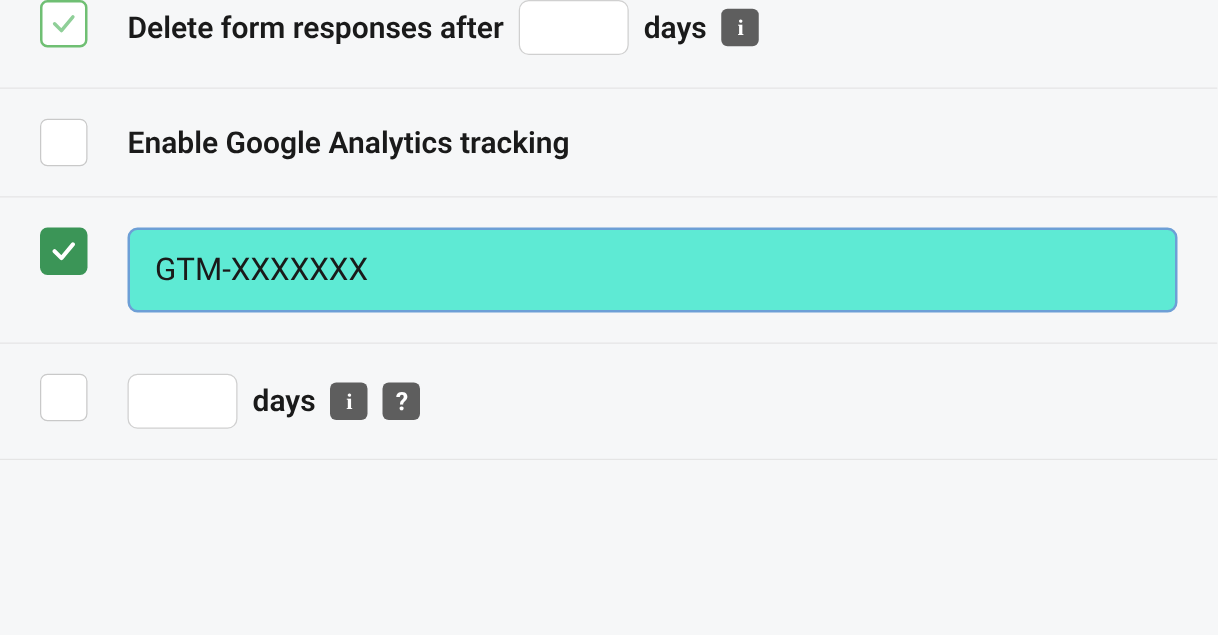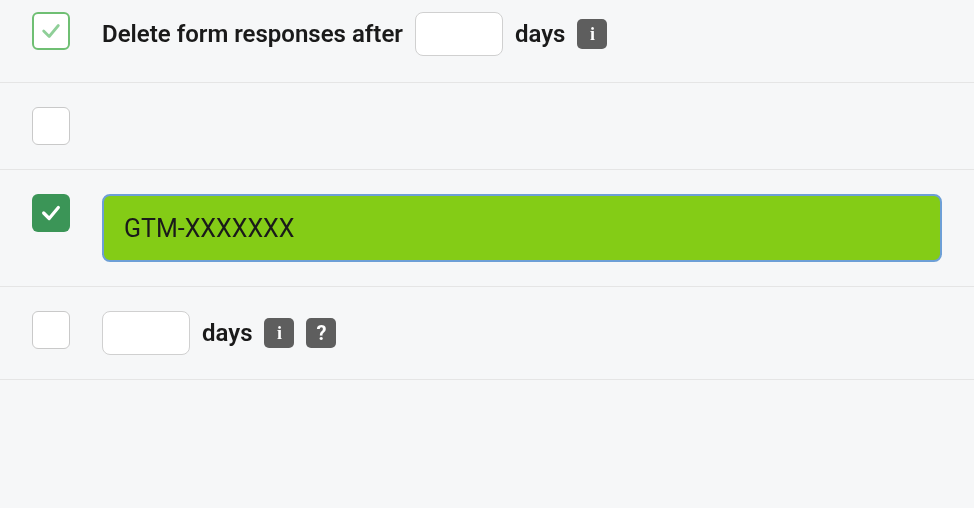--- a/index.html
+++ b/index.html
@@ -12,21 +12,21 @@
       color: #1a1a1a;
     }
     .row {
       border-bottom: 1px solid #e5e5e5;
       padding: 24px 32px;
       display: flex;
       align-items: flex-start;
       gap: 32px;
     }
     .row.first {
-      padding-top: 12px;
+      padding-top: 0;
       padding-bottom: 26px;
     }
     .checkbox {
       width: 38px;
       height: 38px;
       border: 1px solid #c9c9c9;
       border-radius: 6px;
       background: #fff;
       display: flex;
       align-items: center;
@@ -66,21 +66,21 @@
       background: #fff;
       font-size: 20px;
       padding: 0 10px;
       outline: none;
     }
     .big-input {
       width: 100%;
       height: 68px;
       border: 2px solid #6d9fd6;
       border-radius: 8px;
-      background: #84cc16;
+      background: #5eead4;
       font-size: 25px;
       padding: 0 20px;
       outline: none;
       color: #1a1a1a;
       font-family: inherit;
     }
     .info-badge {
       width: 30px;
       height: 30px;
       background: #5e5e5e;
@@ -124,20 +124,25 @@
       <span>Delete form responses after</span>
       <input type="text" class="small-input" value="" style="">
       <span>days</span>
       <span class="info-badge">i</span>
     </div>
   </div>
 </div>
 
 <div class="row">
   <div class="checkbox"></div>
+  <div class="content">
+    <div class="label-line">
+      <span>Enable Google Analytics tracking</span>
+    </div>
+  </div>
 </div>
 
 <div class="row">
   <div class="checkbox checked-green-fill">
     <svg width="22" height="22" viewBox="0 0 24 24" fill="none" stroke="#ffffff" stroke-width="3.5" stroke-linecap="round" stroke-linejoin="round">
         <polyline points="4 12 10 18 20 6"></polyline>
       </svg>
   </div>
   <div class="content">
     <input type="text" class="big-input" value="GTM-XXXXXXX" style="">

